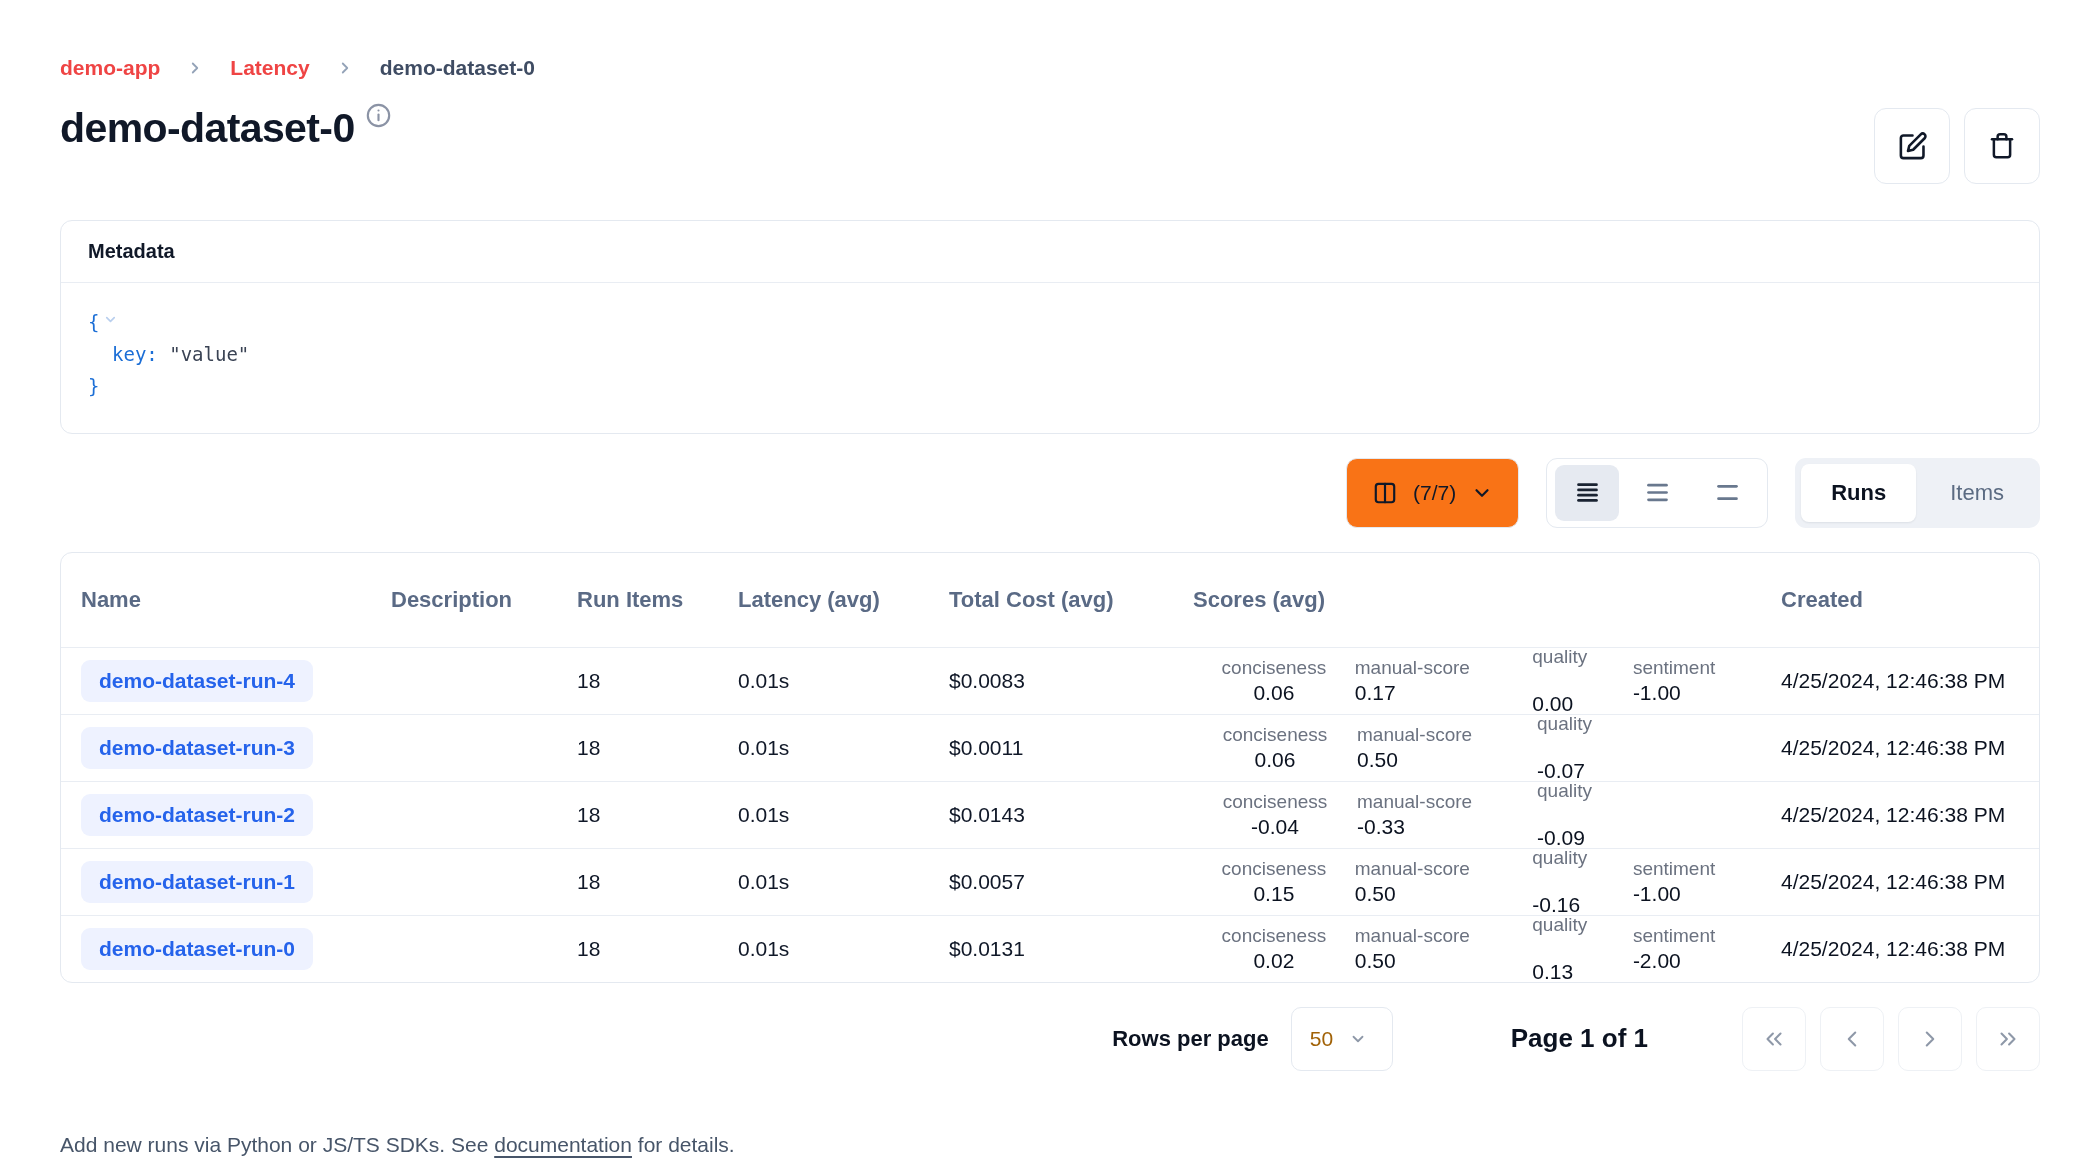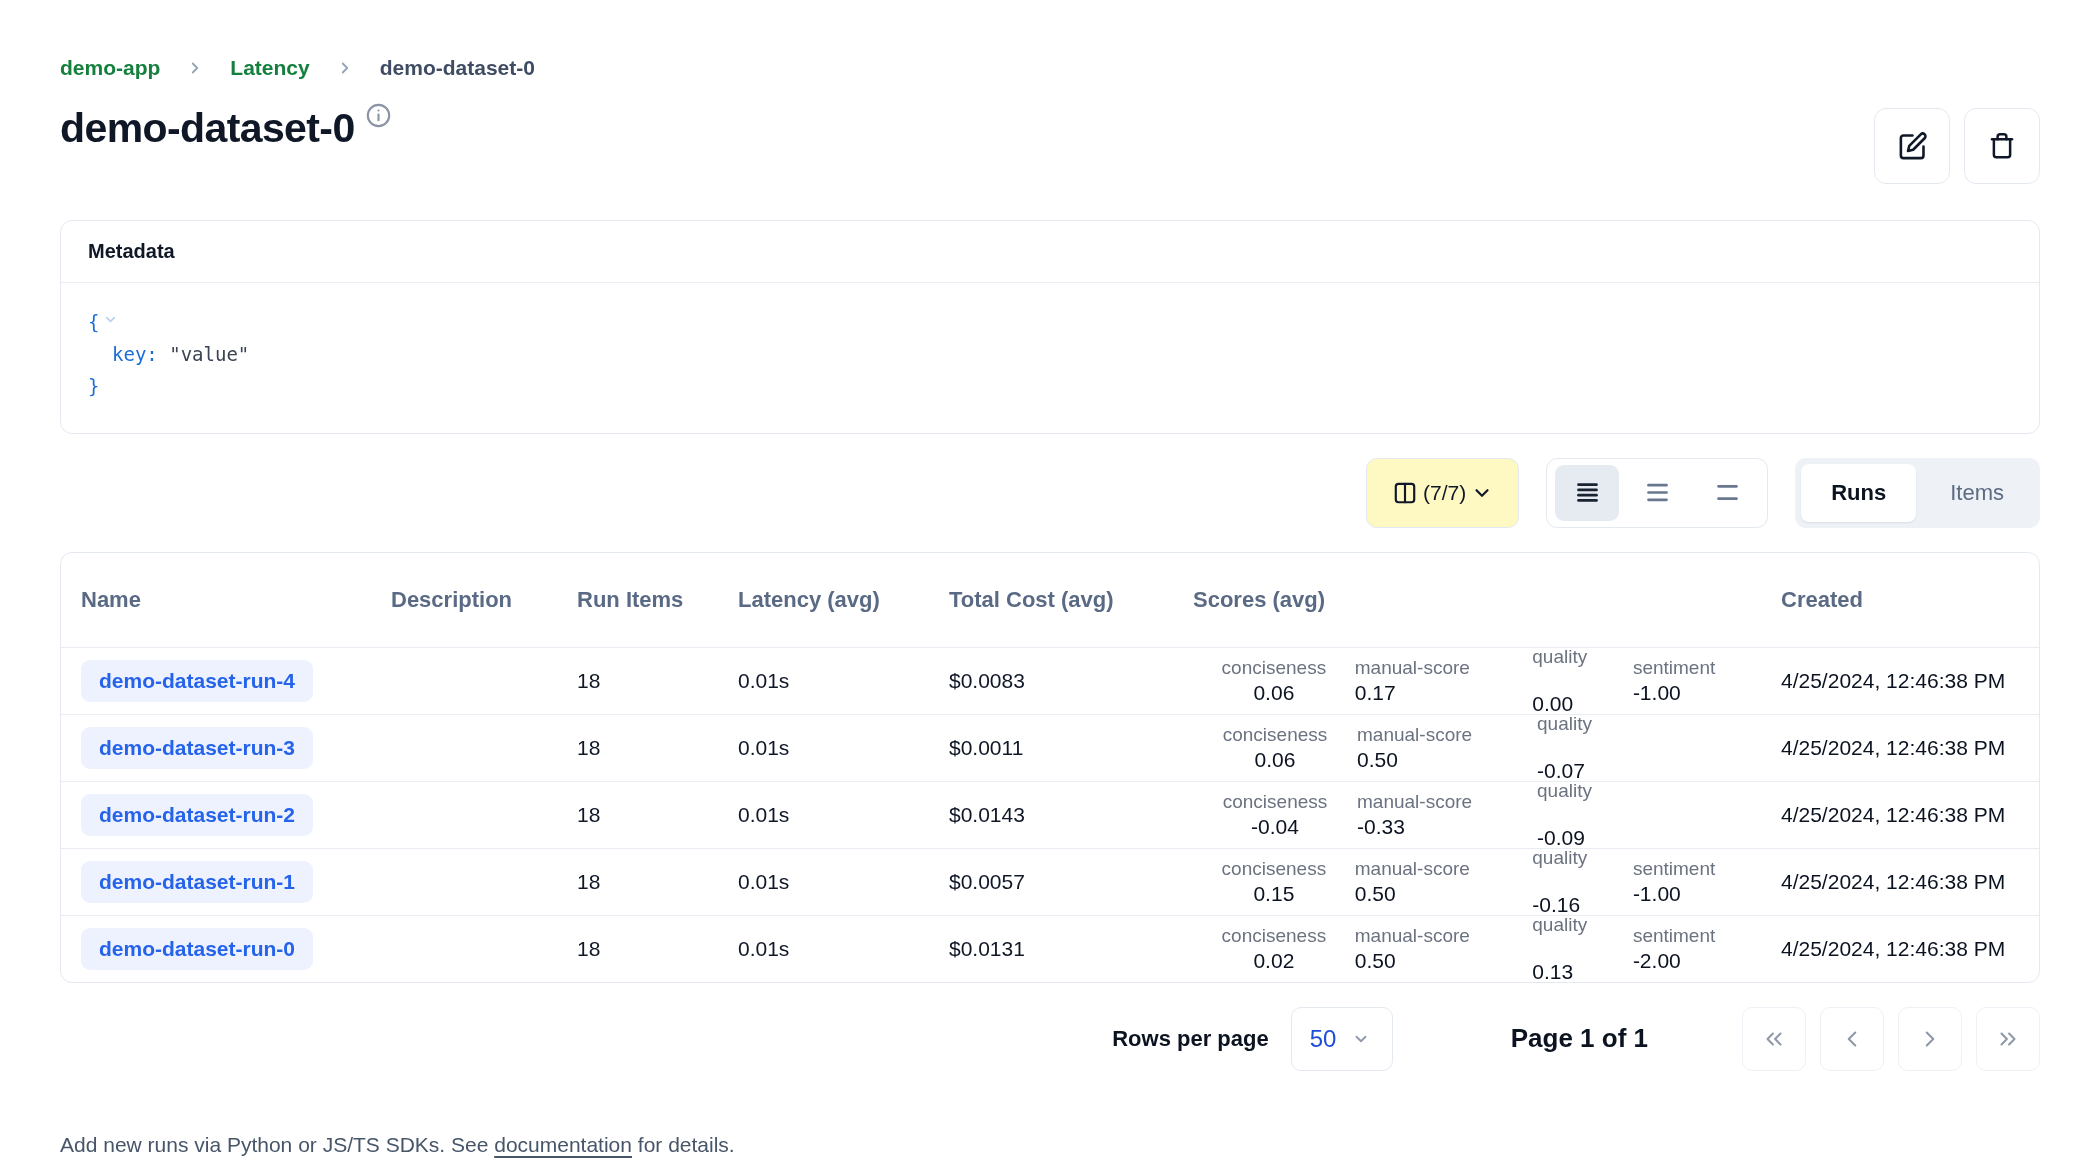--- a/index.html
+++ b/index.html
@@ -7,21 +7,21 @@
   body {
     width: 2100px; height: 1164px;
     font-family: "Liberation Sans", "DejaVu Sans", sans-serif;
     color: #0f172a;
     overflow: hidden;
   }
   .page { padding: 0 60px; }
 
   
   .breadcrumb { display: flex; align-items: center; gap: 26px; margin-top: 56px; }
-  .crumb { font-size: 21px; font-weight: 600; color: #15803d; cursor: pointer; }
+  .crumb { font-size: 21px; font-weight: 600; color: #ef4444; cursor: pointer; }
   .crumb.current { color: #3f4c63; }
   .crumb-sep { display: flex; align-items: center; color: #94a3b8; }
 
   
   .title-row { display: flex; align-items: flex-start; justify-content: space-between; margin-top: 26px; }
   .title-wrap { display: flex; align-items: flex-start; gap: 10px; }
   .page-title { font-size: 41px; font-weight: 700; letter-spacing: -0.6px; color: #101828; line-height: 1.1; }
   .info-icon { color: #8b93a5; margin-top: -4px; cursor: pointer; }
   .header-actions { display: flex; gap: 14px; margin-top: 2px; }
   .icon-btn {
@@ -37,22 +37,22 @@
   .meta-title { font-size: 20px; font-weight: 600; color: #101828; }
   .meta-body { padding: 24px 27px 30px; font-family: "DejaVu Sans Mono", "Liberation Mono", monospace; font-size: 19px; line-height: 1.68; }
   .json-blue { color: #1b6ed6; }
   .json-value { color: #3a4354; }
   .json-indent { padding-left: 2.1ch; }
   .json-caret { color: #b9cfee; margin-left: 4px; cursor: pointer; display: inline-block; vertical-align: 2px; }
 
   
   .toolbar { display: flex; justify-content: flex-end; align-items: center; gap: 27px; margin-top: 24px; }
   .col-select {
-    height: 70px; display: flex; align-items: center; gap: 5px;
-    padding: 0 25px; background: #fef9c3; border: 1.5px solid #e4e9f0; border-radius: 11px;
+    height: 70px; display: flex; align-items: center; gap: 15px;
+    padding: 0 25px; background: #f97316; border: 1.5px solid #e4e9f0; border-radius: 11px;
     cursor: pointer;
   }
   .col-select .label { font-size: 21px; font-weight: 500; color: #101828; }
   .rowheight-group {
     height: 70px; display: flex; align-items: center; gap: 6px;
     padding: 0 8px; border: 1.5px solid #e4e9f0; border-radius: 11px; background: #fff;
   }
   .rh-btn { width: 64px; height: 56px; border-radius: 9px; display: flex; align-items: center; justify-content: center; cursor: pointer; background: transparent; border: none; }
   .rh-btn.active { background: #e6eaf1; }
   .tabs {
@@ -89,21 +89,21 @@
   .created-cell { font-size: 21px; color: #0b1220; }
 
   
   .pagination { display: flex; align-items: center; justify-content: flex-end; margin-top: 24px; }
   .rpp-label { font-size: 22px; font-weight: 600; color: #0b1220; }
   .rpp-select {
     margin-left: 22px; height: 64px; min-width: 102px; padding: 0 18px;
     border: 1.5px solid #e4e9f0; border-radius: 10px; background: #fff;
     display: flex; align-items: center; gap: 16px; cursor: pointer;
   }
-  .rpp-select .value { font-size: 24px; font-weight: 500; color: #1d4ed8; text-align: center; }
+  .rpp-select .value { font-size: 21px; font-weight: 500; color: #a16207; text-align: center; }
   .page-status { font-size: 26px; font-weight: 600; color: #0b1220; margin-left: 118px; }
   .nav-btns { display: flex; gap: 14px; margin-left: 94px; }
   .nav-btn {
     width: 64px; height: 64px; border: 1.5px solid #eef1f5; border-radius: 10px;
     background: #fff; display: flex; align-items: center; justify-content: center;
     color: #8e98a8; cursor: pointer;
   }
 
   
   .footer-note { margin-top: 62px; font-size: 21px; color: #475569; }

